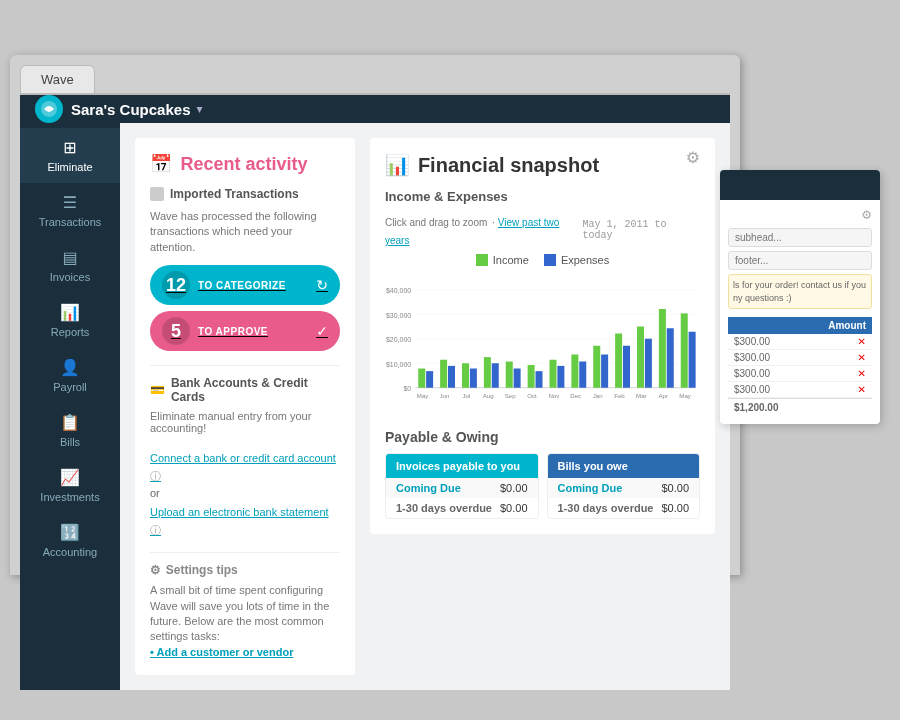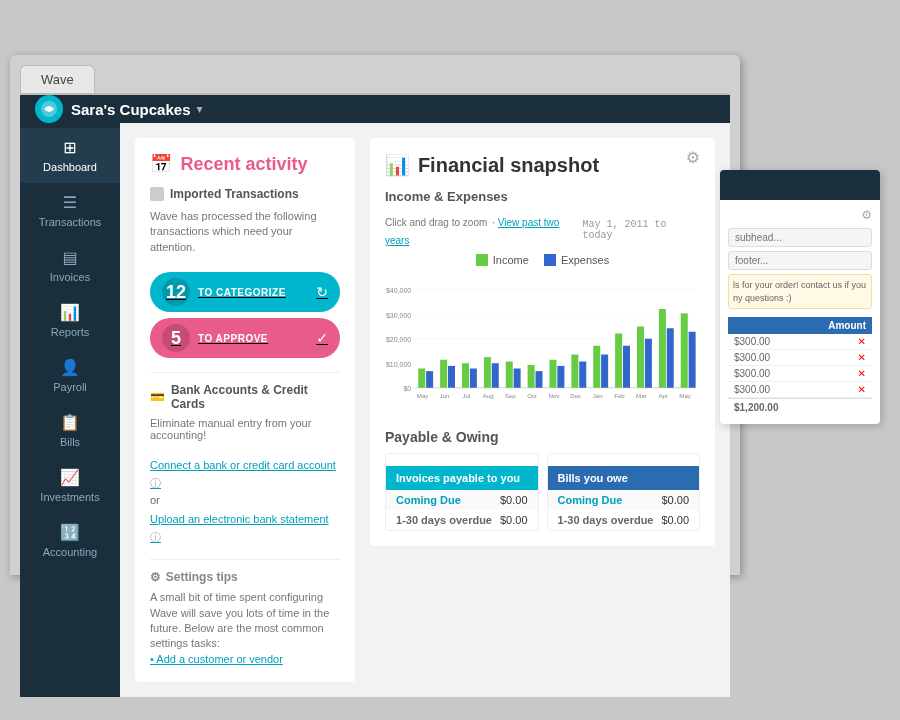--- a/index.html
+++ b/index.html
@@ -158,21 +158,21 @@
     .section-icon {
       width: 14px;
       height: 14px;
       background: #ccc;
       border-radius: 2px;
     }
 
     .section-desc {
       font-size: 11px;
       color: #777;
-      margin-bottom: 17px;
+      margin-bottom: 10px;
       line-height: 1.4;
     }
 
     .badge-btn {
       display: flex;
       align-items: center;
       border-radius: 20px;
       padding: 6px 12px;
       margin-bottom: 6px;
       cursor: pointer;
@@ -361,21 +361,20 @@
       border: 1px solid #eee;
       border-radius: 4px;
       overflow: hidden;
     }
 
     .payable-header {
       padding: 6px 10px;
       font-size: 11px;
       font-weight: bold;
       color: white;
-      margin-top: 12px;
     }
 
     .payable-header.teal { background: #00b5cc; }
     .payable-header.blue { background: #2b6cb0; }
 
     .payable-row {
       display: flex;
       justify-content: space-between;
       padding: 4px 10px;
       font-size: 11px;
@@ -512,21 +511,21 @@
         </div>
         <span class="top-bar-title">Sara's Cupcakes</span>
         <span class="top-bar-arrow">▾</span>
       </div>
 
       <div class="main-layout">
 
         <div class="sidebar">
           <div class="sidebar-item active">
             <span class="sidebar-icon">⊞</span>
-            <span>Dashboard</span>
+            <span>Eliminate</span>
           </div>
           <div class="sidebar-item">
             <span class="sidebar-icon">☰</span>
             <span>Transactions</span>
           </div>
           <div class="sidebar-item">
             <span class="sidebar-icon">▤</span>
             <span>Invoices</span>
           </div>
           <div class="sidebar-item">
@@ -594,21 +593,21 @@
                   <span style="color:#aaa; font-size:11px;"> ⓘ</span>
                 </span>
               </div>
 
               <div class="settings-section">
                 <div class="settings-title">
                   <span>⚙</span>
                   <span>Settings tips</span>
                 </div>
                 <p class="settings-desc">A small bit of time spent configuring Wave will save you lots of time in the future. Below are the most common settings tasks:</p>
-                <p class="settings-desc" style="color:#00a0bb; text-decoration:underline; cursor:pointer;">• Add a customer or vendor</p>
+                <p class="settings-desc" style="color:#00a0bb; text-decoration:underline; cursor:pointer;font-weight:bold;">• Add a customer or vendor</p>
               </div>
             </div>
 
             <div class="right-panel-wrapper" style="flex:1; position:relative;">
               <div class="right-panel">
                 <span class="gear-icon">⚙</span>
 
                 <div class="snapshot-title">
                   <span>📊</span>
                   <span>Financial snapshot</span>

